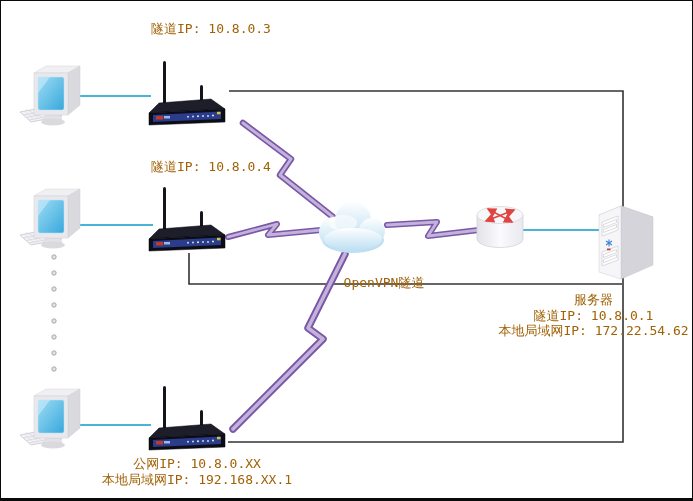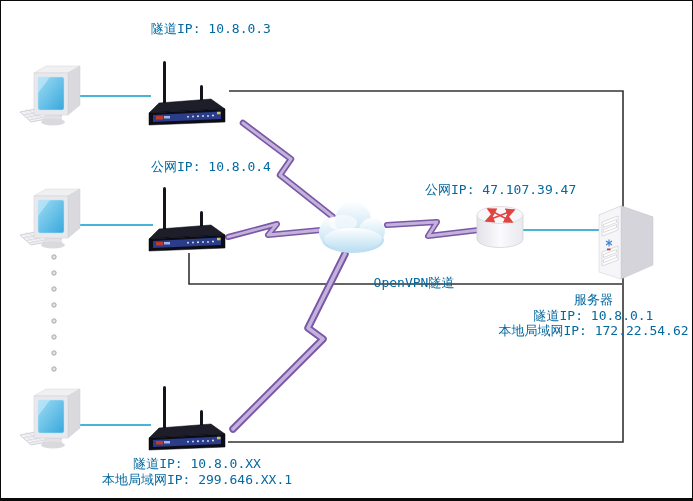--- a/index.html
+++ b/index.html
@@ -4,21 +4,21 @@
 <style>
   html,body{margin:0;padding:0;background:#fff;}
   #stage{
     position:relative;width:693px;height:501px;background:#ffffff;
     border:1px solid #0a0a0a;border-bottom-width:3px;box-sizing:border-box;
     overflow:hidden;font-family:"DejaVu Sans Mono", monospace;
   }
   #net-svg{position:absolute;left:0;top:0;}
   .lbl{
     position:absolute;font:13px/15.5px "DejaVu Sans Mono", monospace;
-    color:#0369a1;white-space:nowrap;
+    color:#a16207;white-space:nowrap;
   }
   .lbl.center{text-align:center;}
 </style>
 </head>
 <body>
 
 <div id="stage">
 
   <svg id="net-svg" width="693" height="501" viewBox="0 0 693 501">
     <defs>
@@ -156,31 +156,30 @@
       <circle cx="53" cy="352" r="2.2"></circle>
       <circle cx="53" cy="368" r="2.2"></circle>
     </g>
   </svg>
 
   <div class="lbl center" style="left:55px;top:20px;width:310px">
     <div>隧道IP: 10.8.0.3</div>
   </div>
 
   <div class="lbl center" style="left:55px;top:158px;width:310px">
-    <div>公网IP: 10.8.0.4</div>
+    <div>隧道IP: 10.8.0.4</div>
   </div>
 
-  <div class="lbl" style="left:424px;top:181px">公网IP: 47.107.39.47</div>
 
-  <div class="lbl center" style="left:351px;top:274px;width:124px">OpenVPN隧道</div>
+  <div class="lbl center" style="left:321px;top:274px;width:124px">OpenVPN隧道</div>
 
   <div class="lbl center" style="left:490px;top:291px;width:205px">
     <div>服务器</div>
     <div>隧道IP: 10.8.0.1</div>
     <div>本地局域网IP: 172.22.54.62</div>
   </div>
 
   <div class="lbl center" style="left:41px;top:455px;width:310px">
-    <div>隧道IP: 10.8.0.XX</div>
-    <div>本地局域网IP: 299.646.XX.1</div>
+    <div>公网IP: 10.8.0.XX</div>
+    <div>本地局域网IP: 192.168.XX.1</div>
   </div>
 
 </div>
 
 </body></html>

